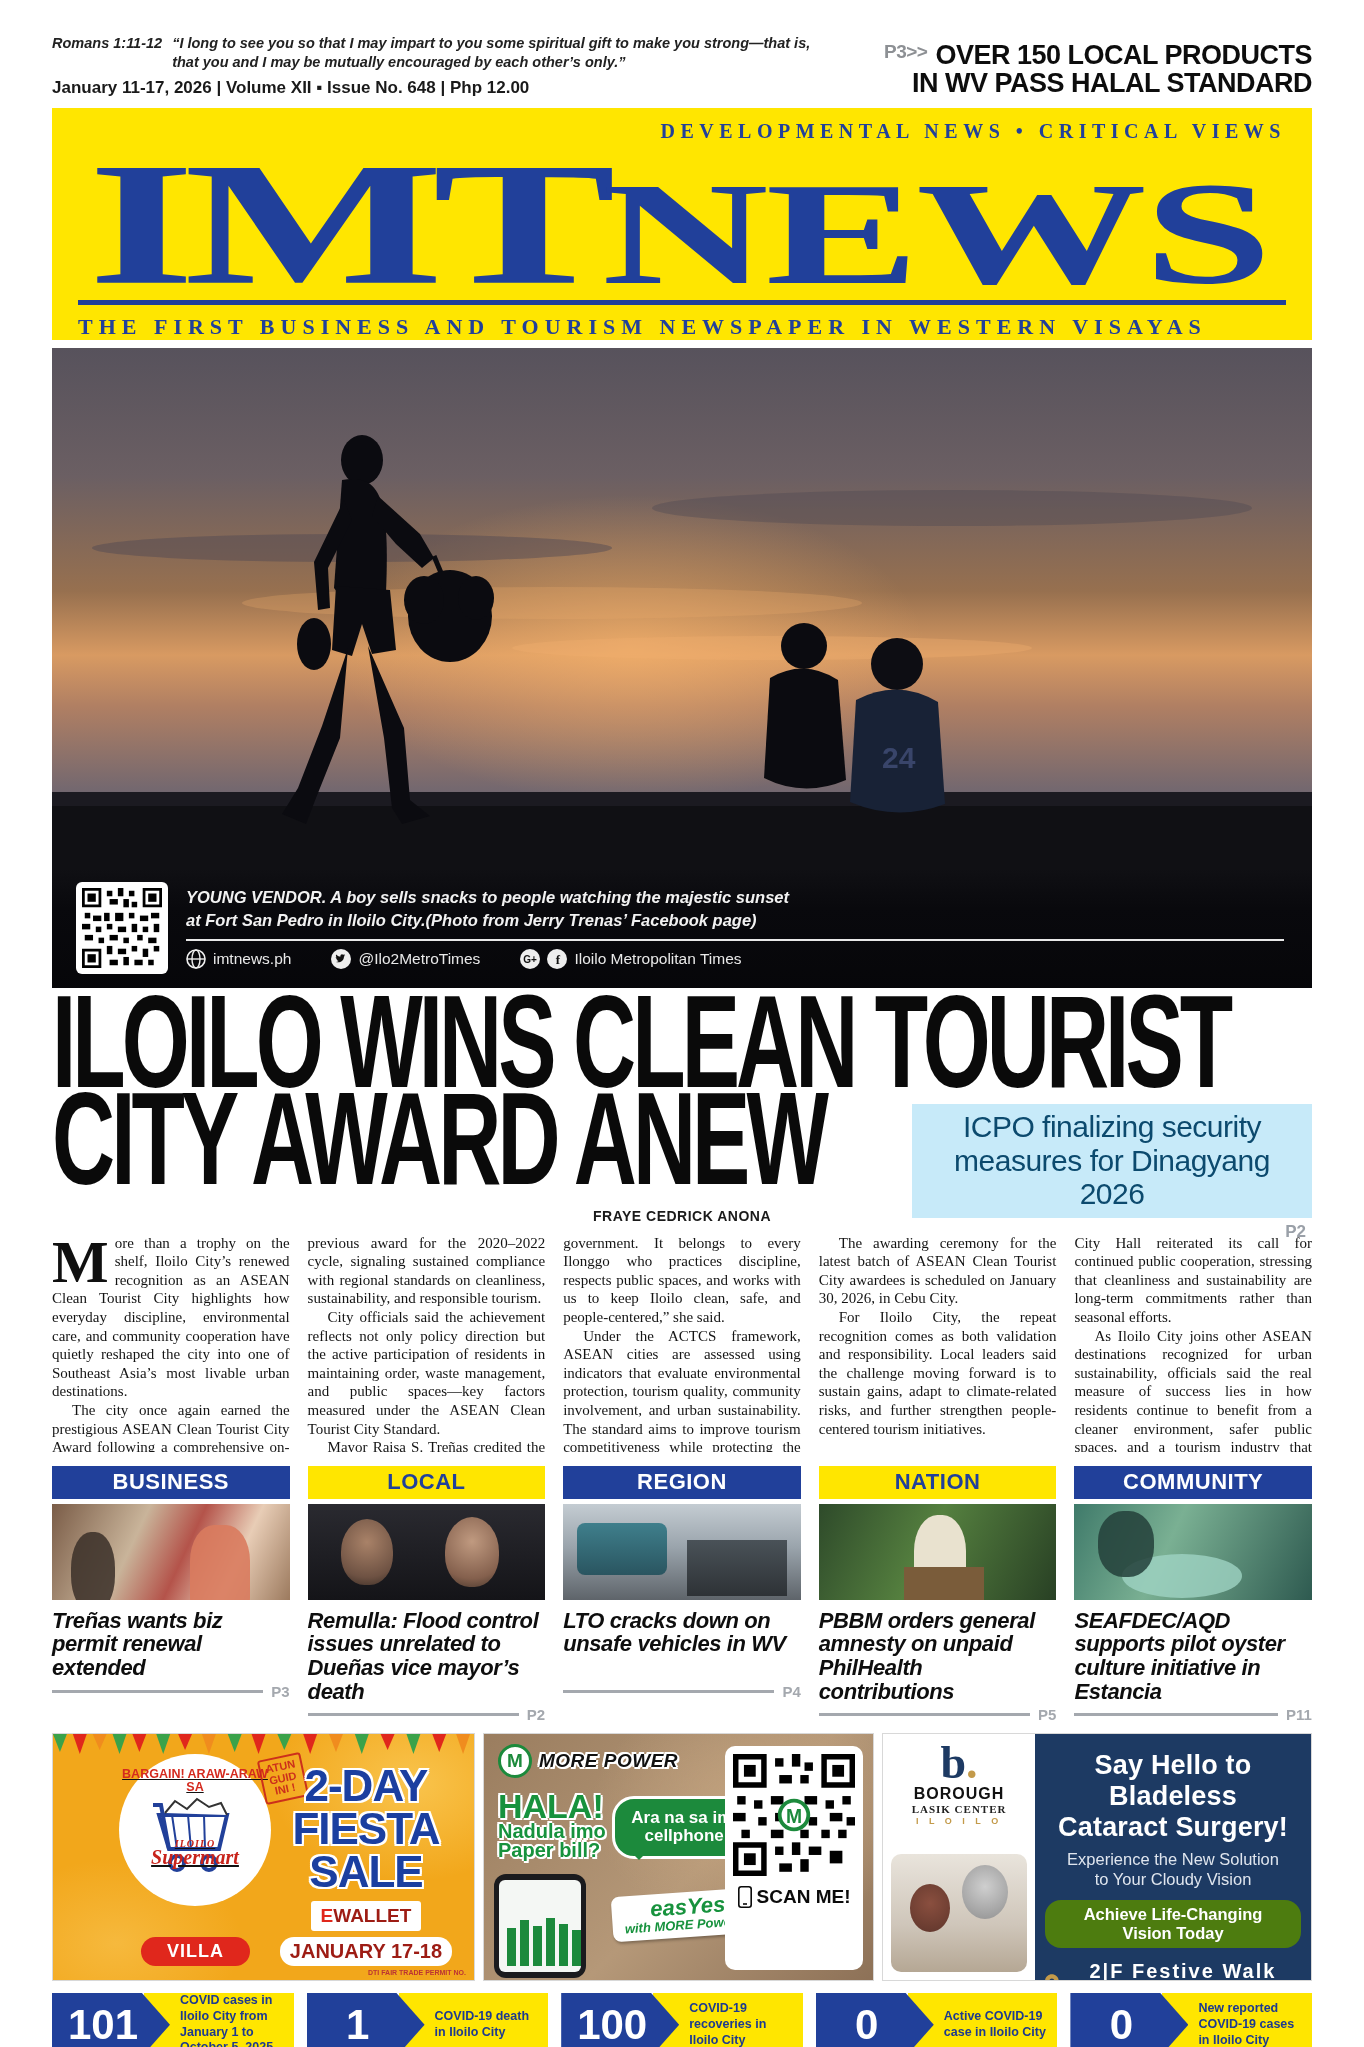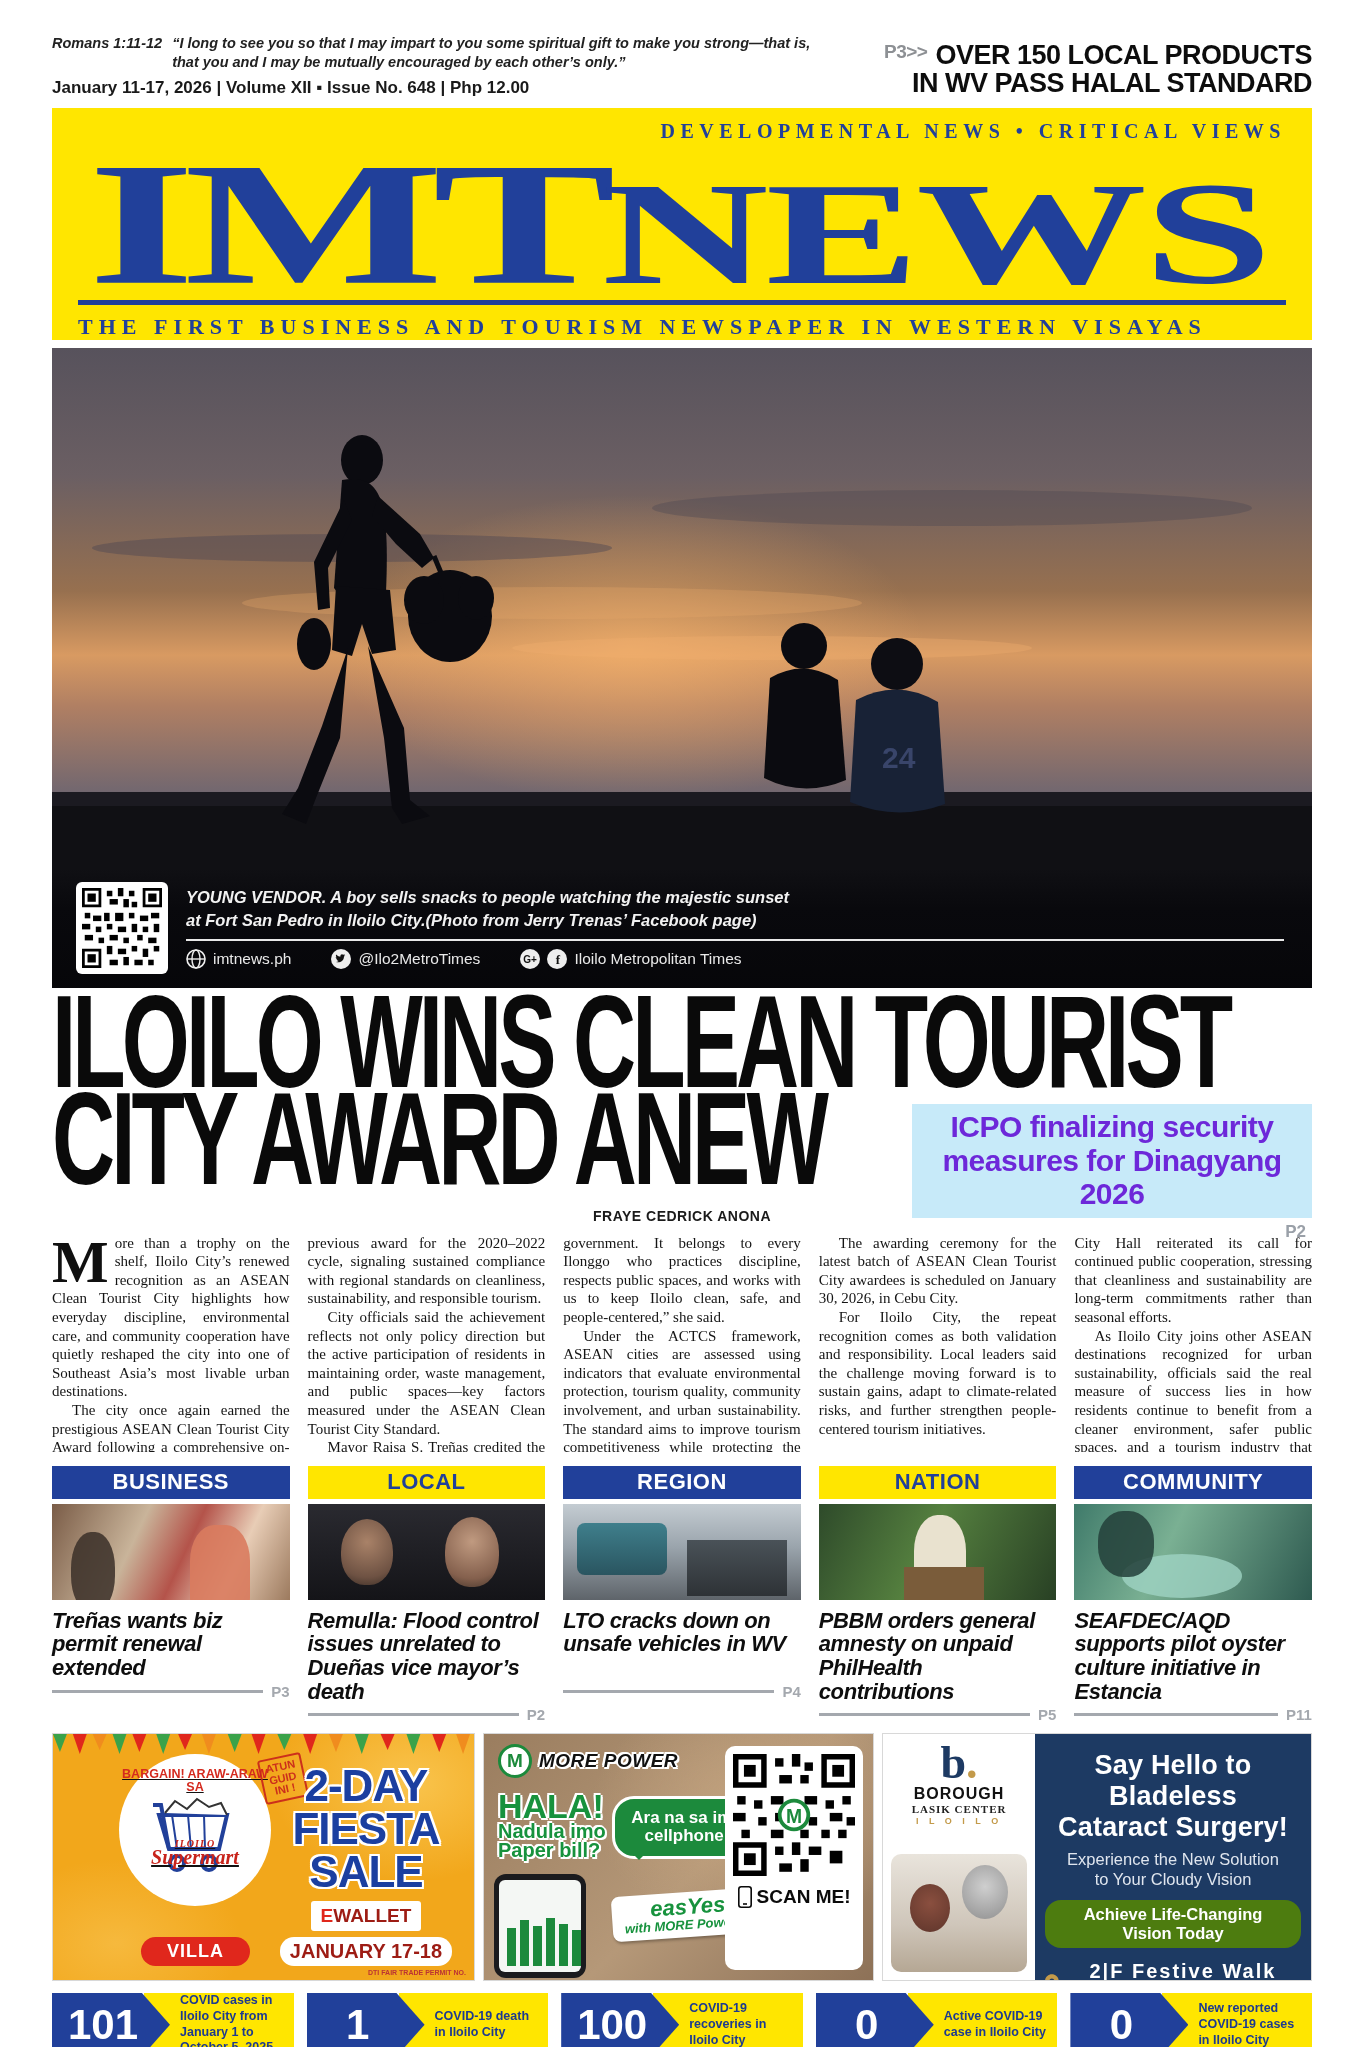--- a/index.html
+++ b/index.html
@@ -47,21 +47,21 @@
   .social-item { display:flex; align-items:center; gap:7px; margin-right:26px; }
   .soc-ic { width:20px; height:20px; flex:0 0 auto; }
 
   
   .headline-block { margin:12px 52px 0 52px; position:relative; }
   .hl { height:97px; }
   .hlscale { display:inline-block; font-weight:bold; font-size:112px; letter-spacing:-5px; line-height:0.86;
     color:#0a0a0a; transform:scale(0.78,1.17); transform-origin:0 82%; white-space:nowrap; }
   .sidebox { position:absolute; top:104px; right:0; width:400px; height:114px; background:#C7EAF9;
     display:flex; align-items:center; justify-content:center; text-align:center; padding:6px 14px; }
-  .sidebox-text { font-weight:bold; font-size:30px; line-height:1.12; letter-spacing:-0.5px; color:#6d28d9; }
+  .sidebox-text { font-weight:normal; font-size:30px; line-height:1.12; letter-spacing:-0.5px; color:#0c4a6e; }
   .sidebox-page { position:absolute; top:222px; right:6px; color:#9aa0a8; font-weight:bold; font-size:17px; }
   .byline { text-align:center; font-weight:bold; font-size:14px; letter-spacing:0.5px; color:#1a1a1a; margin-top:14px; }
 
   
   .columns { margin:10px 52px 0 52px; display:flex; gap:18px; height:218px; overflow:hidden; }
   .col { flex:1; font-family:"Liberation Serif",serif; font-size:15px; line-height:18.6px; text-align:justify; color:#141414; }
   .col p { text-indent:20px; }
   .col p.noindent { text-indent:0; }
   .dropcap { float:left; font-family:"Liberation Serif",serif; font-weight:bold; font-size:60px; line-height:0.82; padding:4px 6px 0 0; color:#101010; }
 

